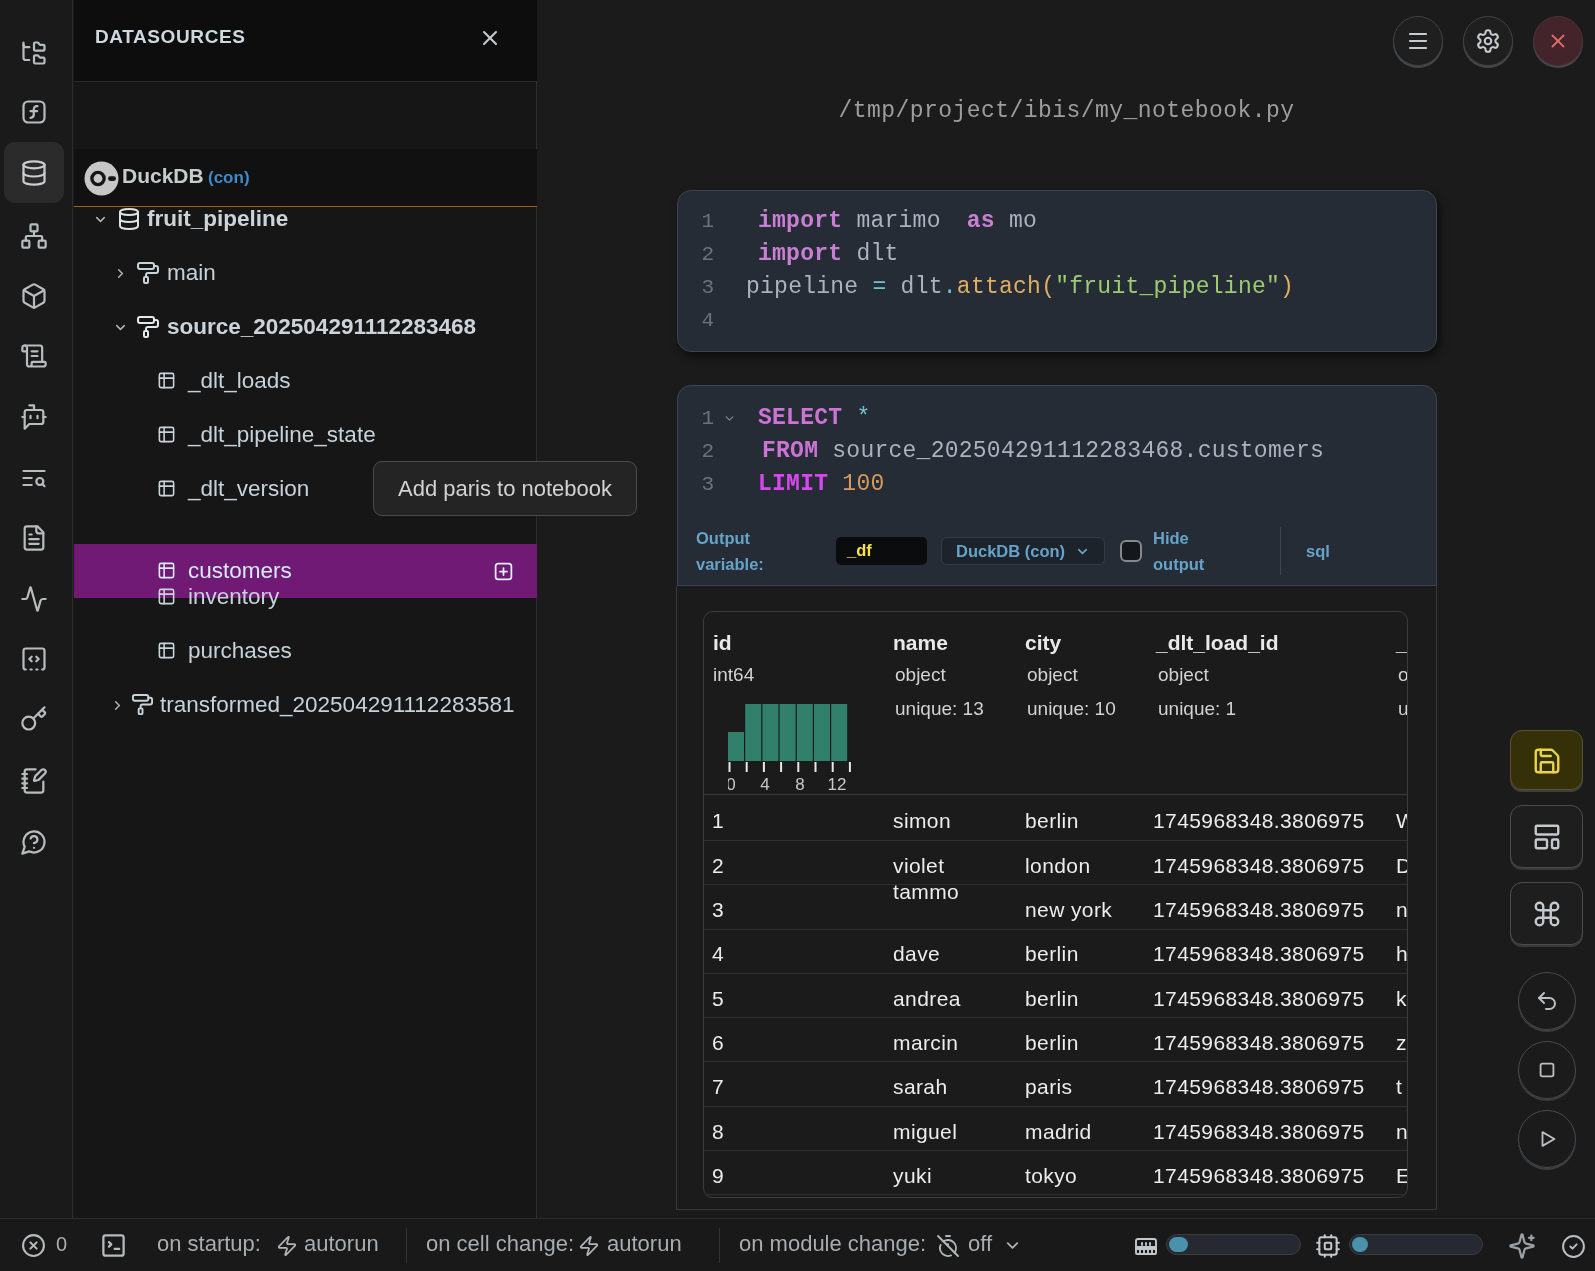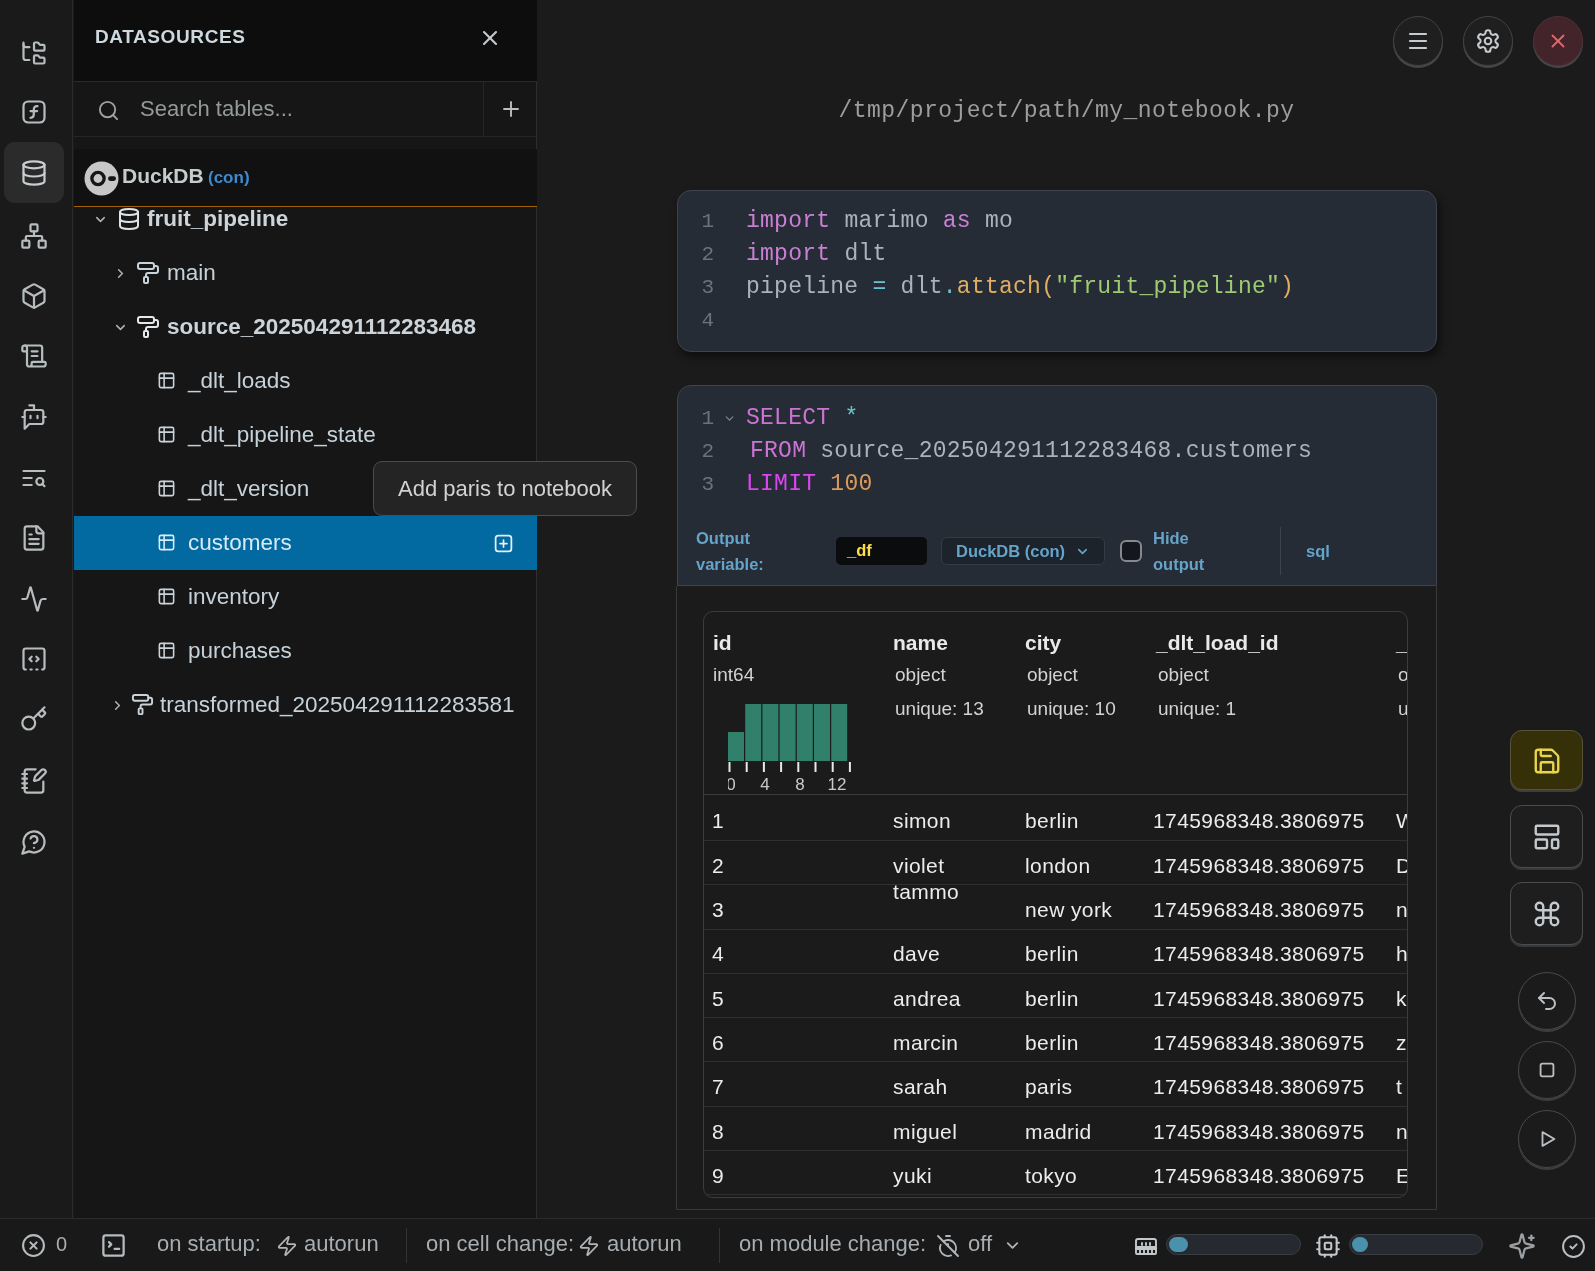--- a/index.html
+++ b/index.html
@@ -29,21 +29,21 @@
   #tooltip { left:373px; top:461px; width:264px; height:55px; background:#242424; border:1px solid #4b4b4b; border-radius:9px;
      color:#d2d2d2; font-size:22px; line-height:53px; text-align:center; z-index:40; }
   
   #main { left:538px; top:0; width:1057px; height:1218px; background:#1b1b1b; }
   #path { position:absolute; left:0; top:98px; width:1057px; text-align:center; font-family:"Liberation Mono",monospace;
      font-size:23px; letter-spacing:.45px; color:#9d9d9d; }
   .cell { position:absolute; left:139px; width:760px; background:#262c35; border:1px solid #3e434d; border-radius:14px;
      box-shadow:3px 5px 9px rgba(0,0,0,0.5); }
   .codeline { position:absolute; left:0; font-family:"Liberation Mono",monospace; font-size:23px; letter-spacing:.25px; line-height:33px; white-space:pre; color:#a9b2be; }
   .lnum { position:absolute; font-family:"Liberation Mono",monospace; font-size:21px; line-height:33px; color:#6b727c; text-align:right; width:50px; }
-  .kw { color:#c97fd4; font-weight:normal; }
+  .kw { color:#c97fd4; font-weight:bold;margin-left:12px; }
   .fn { color:#dfae63; }
   .str { color:#9ecb72; }
   .cy { color:#6cc3cf; }
   .num { color:#d79a5c; }
   
   .bluet { color:#65a3c9; font-weight:bold; font-size:16.5px; line-height:26px; }
   
   #outframe { left:676px; top:586px; width:761px; height:624px; border-left:1px solid #383838; border-right:1px solid #383838; border-bottom:1px solid #383838; }
   #tablebox { left:703px; top:611px; width:705px; height:587px; border:1px solid #3c3c3c; border-radius:10px; overflow:hidden; }
   .hcol { position:absolute; font-size:21px; font-weight:bold; color:#e9e9e9; white-space:pre; }
@@ -168,33 +168,20 @@
   </div>
 
   <div id="panel" class="abs">
     <div id="phead">
       <div id="ptitle">DATASOURCES</div>
       <svg id="pclose" viewBox="0 0 24 24" fill="none" stroke="currentColor" stroke-width="2.1" stroke-linecap="round">
           <path d="M18 6 6 18"></path>
           <path d="m6 6 12 12"></path>
         </svg>
     </div>
-    <div id="psearch">
-      <svg style="position:absolute;left:23px;top:17px;width:23px;height:23px;color:#9ba2a0" viewBox="0 0 24 24" fill="none" stroke="currentColor" stroke-width="2" stroke-linecap="round">
-          <circle cx="11" cy="11" r="8"></circle>
-          <path d="m21 21-4.3-4.3"></path>
-        </svg>
-      <div style="position:absolute;left:66px;top:14px;font-size:22px;color:#939a97">Search tables...</div>
-      <div id="psplusbox">
-        <svg style="position:absolute;left:15px;top:15px;width:24px;height:24px;color:#b9bfc1" viewBox="0 0 24 24" fill="none" stroke="currentColor" stroke-width="1.9" stroke-linecap="round">
-            <path d="M5 12h14"></path>
-            <path d="M12 5v14"></path>
-          </svg>
-      </div>
-    </div>
     <div id="ptree">
 
       <div class="trow" style="top:149px;background:#111111;border-bottom:1px solid #a16207;height:58px">
         <svg style="position:absolute;left:10px;top:12px;width:35px;height:35px" viewBox="0 0 35 35">
           <circle cx="17.5" cy="17.5" r="17" fill="#c7c7c7"></circle>
           <circle cx="14" cy="17.5" r="7.8" fill="#161616"></circle>
           <circle cx="14" cy="17.5" r="4.4" fill="#c7c7c7"></circle>
           <rect x="24" y="15.2" width="8" height="4.8" rx="2.4" fill="#161616"></rect>
         </svg>
         <span class="tname tbold" style="left:48px;top:15px;font-size:21px;color:#c6ccce">DuckDB</span>
@@ -257,21 +244,21 @@
 
       <div class="trow" style="top:462px">
         <svg class="ticon" style="left:83px;top:17px;width:19px;height:19px" viewBox="0 0 24 24" fill="none" stroke="currentColor" stroke-width="2" stroke-linecap="round" stroke-linejoin="round">
             <rect width="18" height="18" x="3" y="3" rx="2"></rect>
             <path d="M3 9h18"></path>
             <path d="M9 3v18"></path>
           </svg>
         <span class="tname" style="left:114px;top:14px">_dlt_version</span>
       </div>
 
-      <div class="trow" style="top:516px;background:#0369a1">
+      <div class="trow" style="top:544px;background:#701a75">
         <svg class="ticon" style="left:83px;top:17px;width:19px;height:19px;color:#d8ecf5" viewBox="0 0 24 24" fill="none" stroke="currentColor" stroke-width="2" stroke-linecap="round" stroke-linejoin="round">
             <rect width="18" height="18" x="3" y="3" rx="2"></rect>
             <path d="M3 9h18"></path>
             <path d="M9 3v18"></path>
           </svg>
         <span class="tname" style="left:114px;top:14px;color:#d5ebf5">customers</span>
         <svg style="position:absolute;left:419px;top:17px;width:21px;height:21px;color:#e2f1f8" viewBox="0 0 24 24" fill="none" stroke="currentColor" stroke-width="2" stroke-linecap="round" stroke-linejoin="round">
             <rect width="18" height="18" x="3" y="3" rx="3"></rect>
             <path d="M8 12h8"></path>
             <path d="M12 8v8"></path>
@@ -304,21 +291,21 @@
             <rect width="16" height="6" x="2" y="2" rx="2"></rect>
             <path d="M10 16v-2a2 2 0 0 1 2-2h8a2 2 0 0 0 2-2V7a2 2 0 0 0-2-2h-2"></path>
             <rect width="4" height="6" x="8" y="16" rx="1"></rect>
           </svg>
         <span class="tname" style="left:86px;top:14px">transformed_202504291112283581</span>
       </div>
     </div>
   </div>
 
   <div id="main" class="abs">
-    <div id="path">/tmp/project/path/my_notebook.py</div>
+    <div id="path">/tmp/project/ibis/my_notebook.py</div>
 
     <div class="cell" style="top:190px;height:162px">
       <div class="lnum" style="left:-14px;top:13.5px">1</div>
       <div class="lnum" style="left:-14px;top:46.5px">2</div>
       <div class="lnum" style="left:-14px;top:79.5px">3</div>
       <div class="lnum" style="left:-14px;top:112.5px">4</div>
       <div class="codeline" style="left:68px;top:13.5px"><span class="kw">import</span> marimo <span class="kw">as</span> mo</div>
       <div class="codeline" style="left:68px;top:46.5px"><span class="kw">import</span> dlt</div>
       <div class="codeline" style="left:68px;top:79.5px">pipeline <span class="cy">=</span> dlt<span class="cy">.</span><span class="fn">attach(</span><span class="str">"fruit_pipeline"</span><span class="fn">)</span></div>
     </div>

